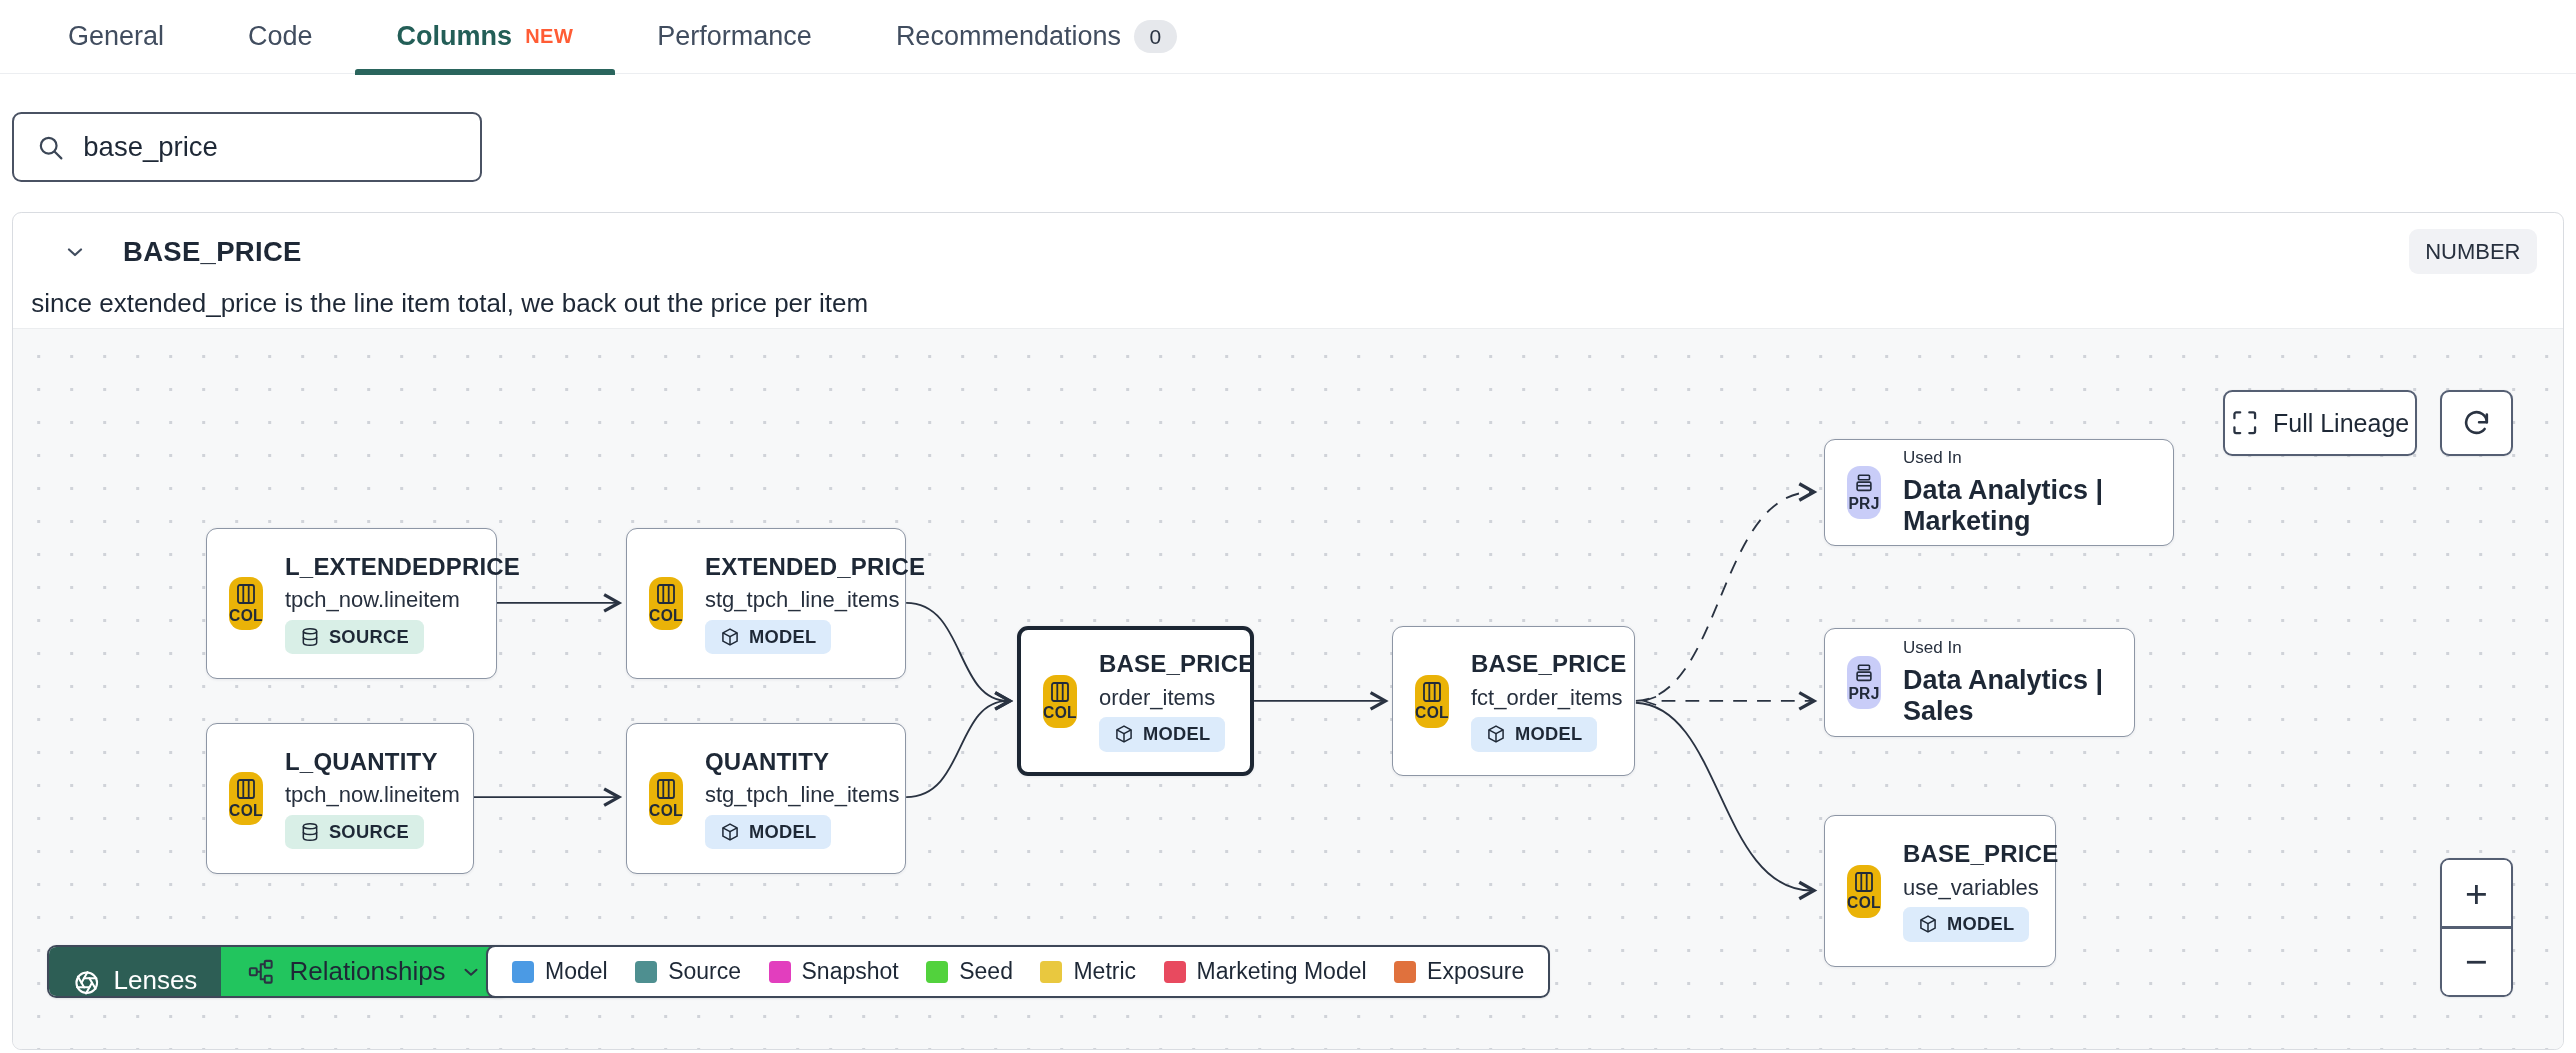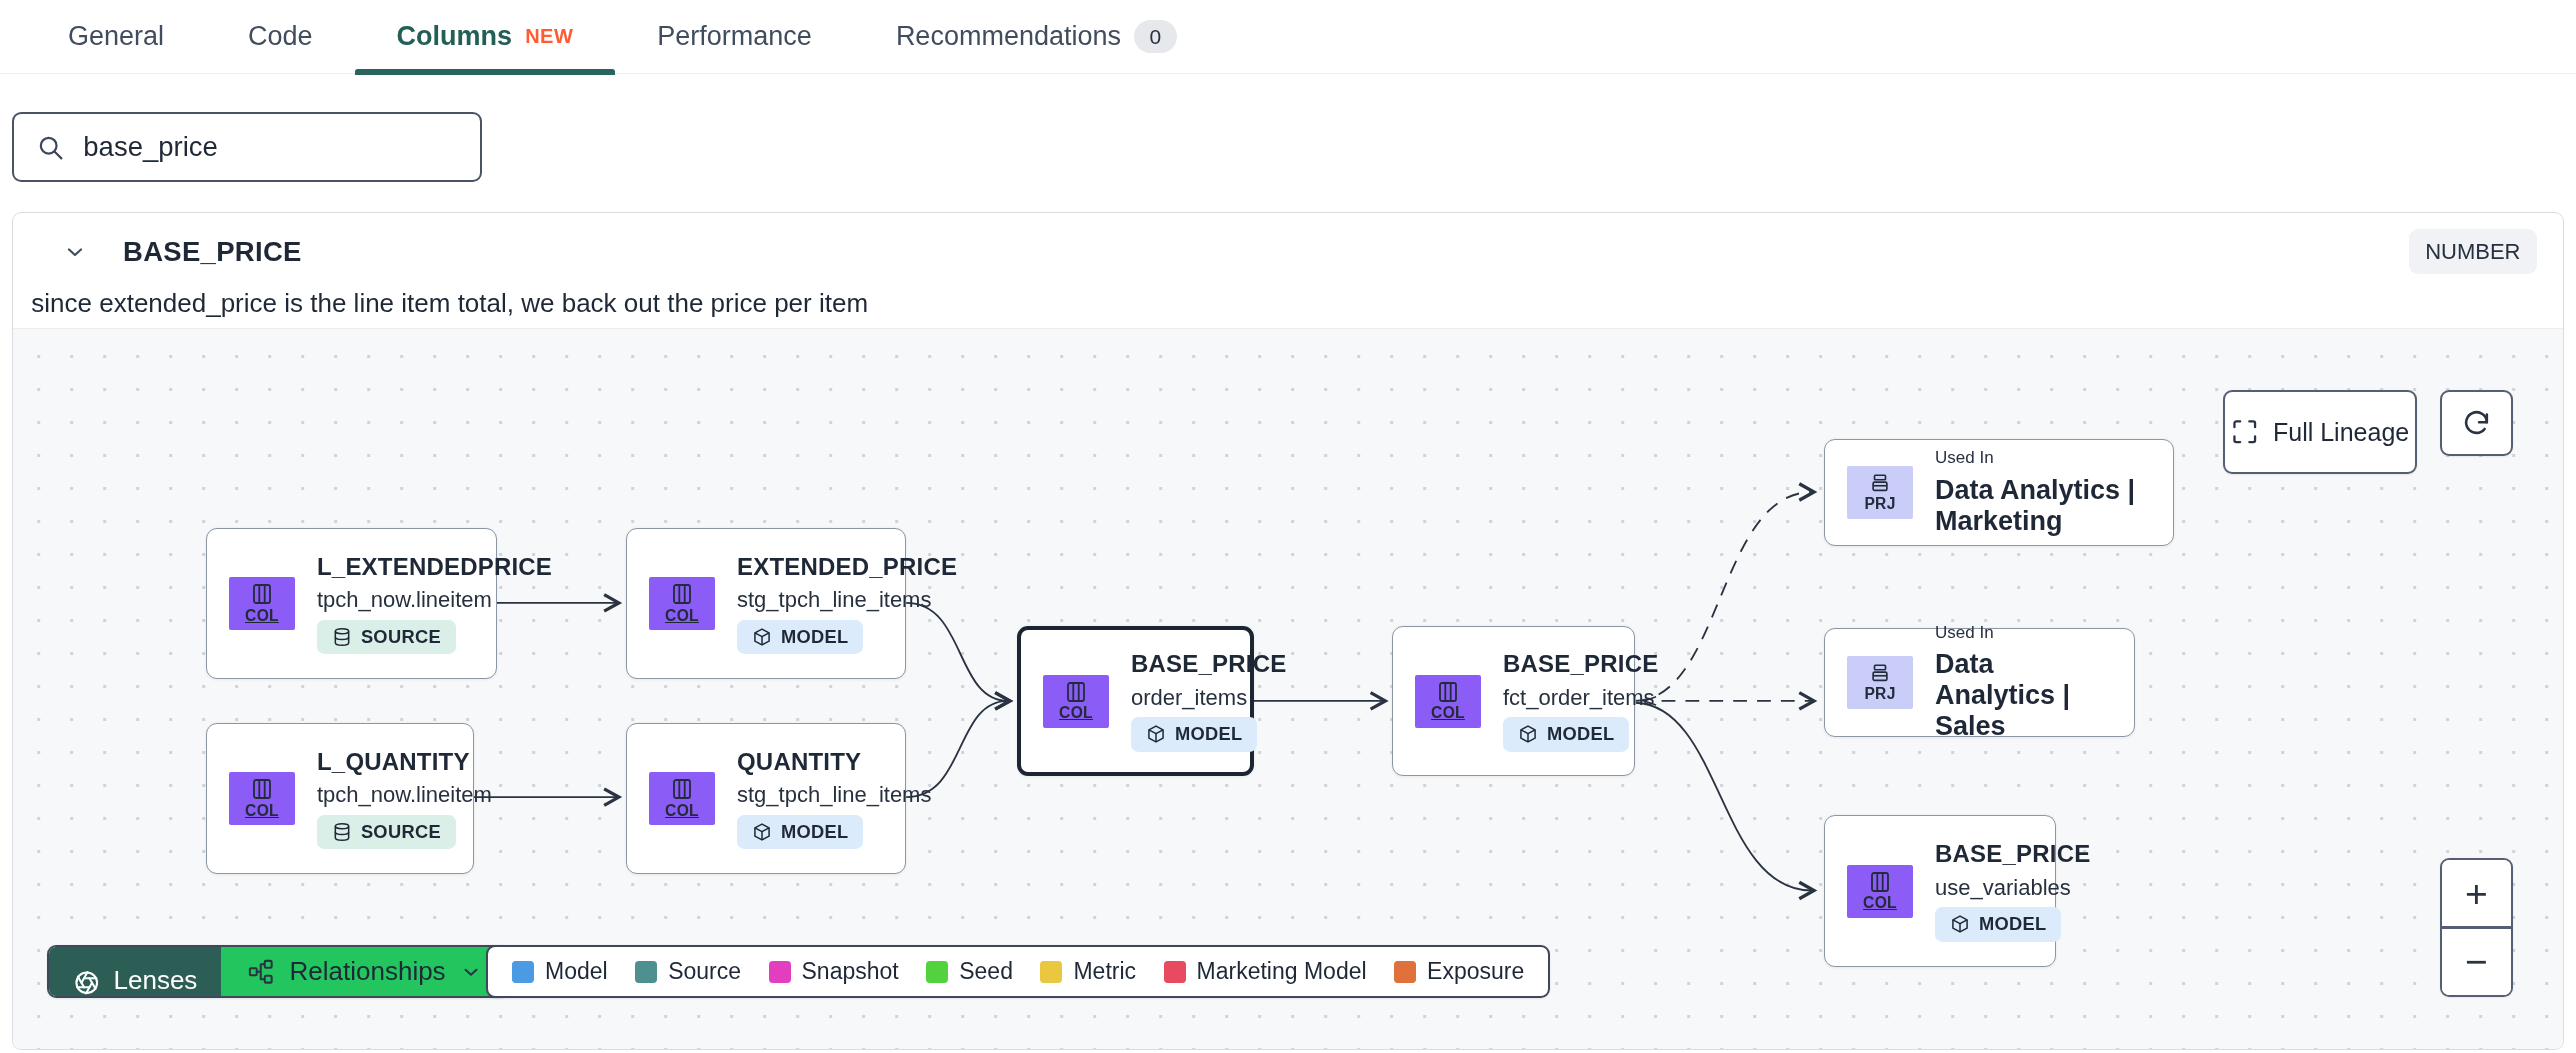--- a/index.html
+++ b/index.html
@@ -75,25 +75,25 @@
 
   
   .lnode {
     position: absolute; background: #fff;
     border: 1.8px solid #8d96a5; border-radius: 11px;
     display: flex; align-items: center; gap: 22px; padding: 0 24px 0 22px;
     box-shadow: 0 0.9px 2.8px rgba(25,35,50,.07); cursor: pointer;
   }
   .lnode.selected { border: 4.1px solid #1c2633; }
   .chip {
-    width: 66px; height: 53px; border-radius: 2px; flex: 0 0 auto;
+    width: 34px; height: 53px; border-radius: 13px; flex: 0 0 auto;
     display: flex; flex-direction: column; align-items: center; justify-content: center;
     gap: 0.9px;
   }
-  .chip.col { background: #8b5cf6; text-decoration: underline; }
+  .chip.col { background: #eab308; }
   .chip.prj { background: #c9cdf8; }
   .chip-label { font-size: 15.6px; font-weight: 700; color: #222b3a; letter-spacing: 0.3px; }
   .nbody { display: flex; flex-direction: column; align-items: flex-start; gap: 6.4px; }
   .ntitle { font-size: 24px; font-weight: 700; color: #1e2836; letter-spacing: 0.2px; }
   .nsub { font-size: 22px; color: #27303e; }
   .nbadge {
     display: flex; align-items: center; gap: 9.2px;
     border-radius: 7.3px; padding: 6.4px 14.7px; font-size: 18.3px; font-weight: 700;
     color: #1e2836; letter-spacing: 0.3px;
   }
@@ -102,21 +102,21 @@
   .usedin-label { font-size: 17px; color: #27303e; }
   .usedin-title { font-size: 27px; font-weight: 700; color: #1e2836; }
 
   
   .btn {
     background: #fff; border: 2.3px solid #555f73; border-radius: 9.2px;
     display: flex; align-items: center; justify-content: center;
     cursor: pointer; font-family: "Liberation Sans", sans-serif;
     box-shadow: 0 0.9px 1.8px rgba(25,35,50,.08);
   }
-  .full-lineage { position: absolute; left: 2210px; top: 61px; width: 194px; height: 84px; gap: 14.7px; font-size: 25px; color: #1e2836; }
+  .full-lineage { position: absolute; left: 2210px; top: 61px; width: 194px; height: 66px; gap: 14.7px; font-size: 25px; color: #1e2836; }
   .refresh-btn  { position: absolute; left: 2427px; top: 61px; width: 73px; height: 66px; }
   .zoomctrl {
     position: absolute; left: 2427px; top: 529px; width: 73px; height: 139px;
     background: #fff; border: 2.3px solid #555f73; border-radius: 9.2px;
     display: flex; flex-direction: column; overflow: hidden;
     box-shadow: 0 0.9px 1.8px rgba(25,35,50,.08);
   }
   .zoomctrl button {
     flex: 1; background: #fff; border: none; font-size: 39px; color: #2a3342;
     cursor: pointer; font-family: "Liberation Sans", sans-serif; line-height: 1;

